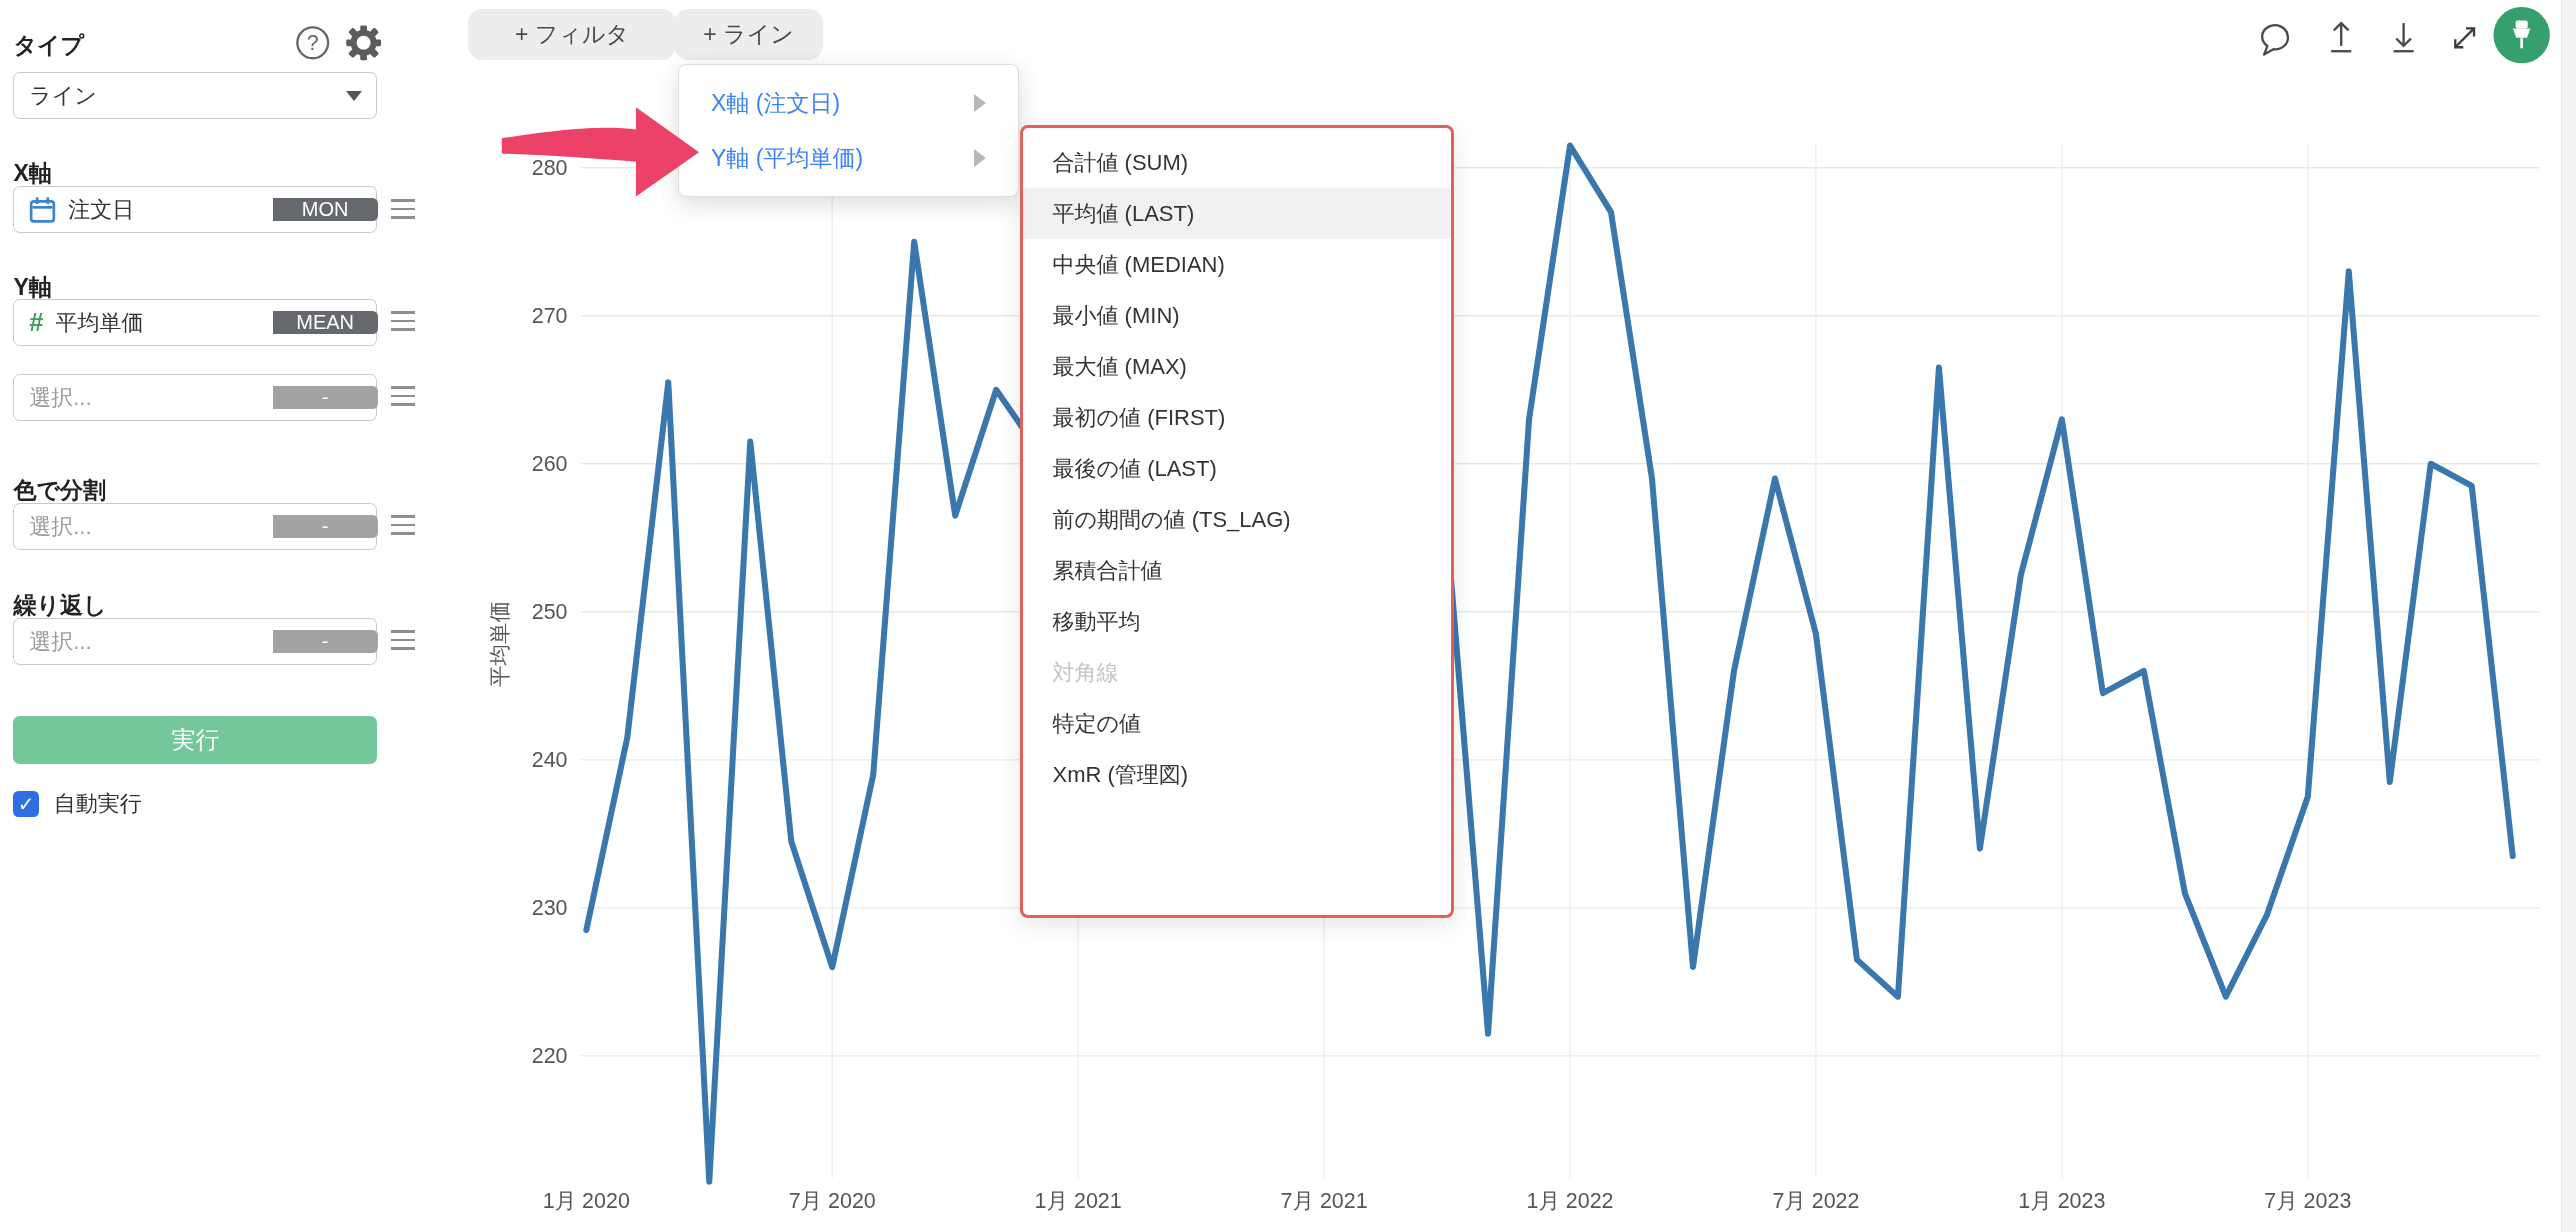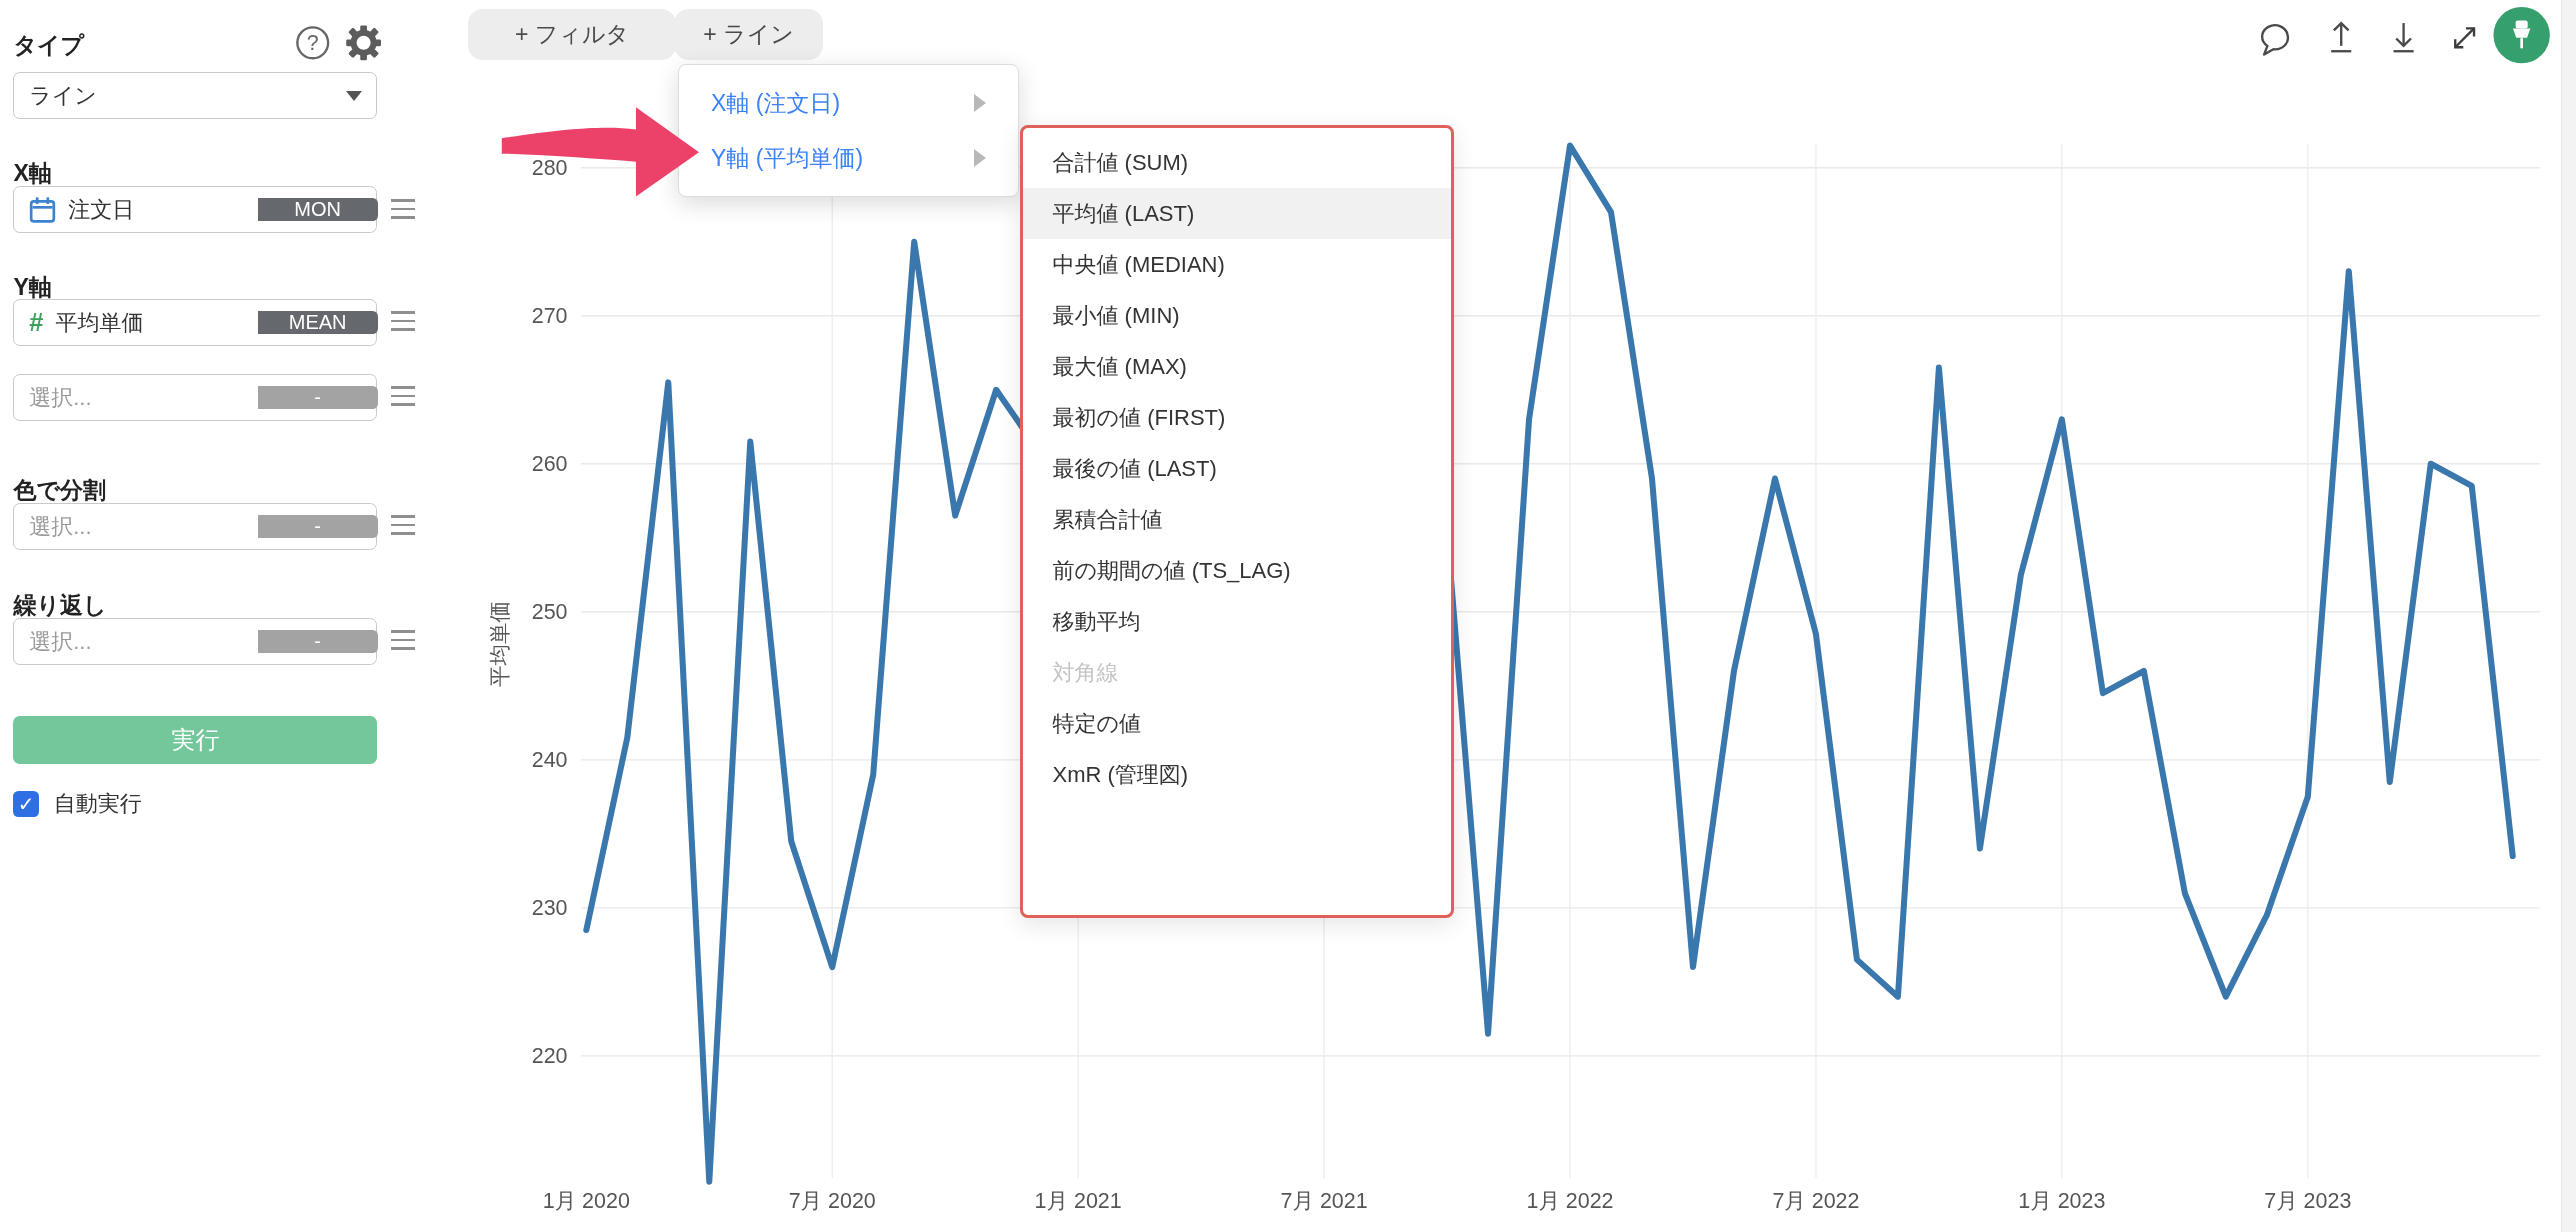--- a/index.html
+++ b/index.html
@@ -4,21 +4,21 @@
 <style>
   html,body{margin:0;padding:0;background:#fff;}
   body{width:2576px;height:1233px;overflow:hidden;position:relative;
        font-family:"Liberation Sans","DejaVu Sans",sans-serif;color:#333;}
   .abs{position:absolute;}
   
   .sec-label{position:absolute;left:13.4px;font-size:23px;font-weight:bold;color:#222;}
   .field{position:absolute;left:13.4px;width:364px;height:47px;border:1.3px solid #c9c9c9;
          border-radius:6.7px;background:#fff;display:flex;align-items:center;box-sizing:border-box;}
   .field-body{flex:1;display:flex;align-items:center;padding-left:14.8px;gap:12px;font-size:22px;color:#333;overflow:hidden;}
-  .badge{width:120px;display:flex;align-items:center;justify-content:center;
+  .badge{width:105px;display:flex;align-items:center;justify-content:center;
          color:#fff;font-size:20px;border-radius:0 5.4px 5.4px 0;margin:-1.3px -1.3px -1.3px 0;}
   .badge.dark{background:#65696d;}
   .badge.gray{background:#a3a3a3;}
   .placeholder{color:#9a9a9a;}
   .hamburger{position:absolute;left:391px;width:24px;height:23px;cursor:pointer;}
   .hamburger span{display:block;height:2.7px;background:#8f8f8f;margin-bottom:6px;}
   .caret-down{width:0;height:0;border-left:8px solid transparent;border-right:8px solid transparent;
               border-top:10px solid #555;margin-left:auto;margin-right:14.8px;}
   #run-btn{position:absolute;left:13.4px;top:716px;width:364px;height:48px;background:#74c79b;
            border:none;border-radius:6.7px;color:#fff;font-size:24px;display:flex;align-items:center;justify-content:center;}
@@ -207,22 +207,22 @@
     </div>
   </div>
 <div id="submenu">
     <div class="sub-item">合計値 (SUM)</div>
     <div class="sub-item highlighted">平均値 (LAST)</div>
     <div class="sub-item">中央値 (MEDIAN)</div>
     <div class="sub-item">最小値 (MIN)</div>
     <div class="sub-item">最大値 (MAX)</div>
     <div class="sub-item">最初の値 (FIRST)</div>
     <div class="sub-item">最後の値 (LAST)</div>
+    <div class="sub-item">前の期間の値 (TS_LAG)</div>
     <div class="sub-item">累積合計値</div>
-    <div class="sub-item">前の期間の値 (TS_LAG)</div>
     <div class="sub-item">移動平均</div>
     <div class="sub-item disabled">対角線</div>
     <div class="sub-item">特定の値</div>
     <div class="sub-item">XmR (管理図)</div>
   </div>
 
 <svg id="arrow-svg" width="2576" height="1233" viewBox="0 0 3840 1838">
   <path d="M 748 206 C 845 191 905 187 948 193 L 948 160 L 1042 227 L 948 293 L 948 241 C 892 237 822 231 748 229 Z" fill="#ec4169"></path>
 </svg>
 

